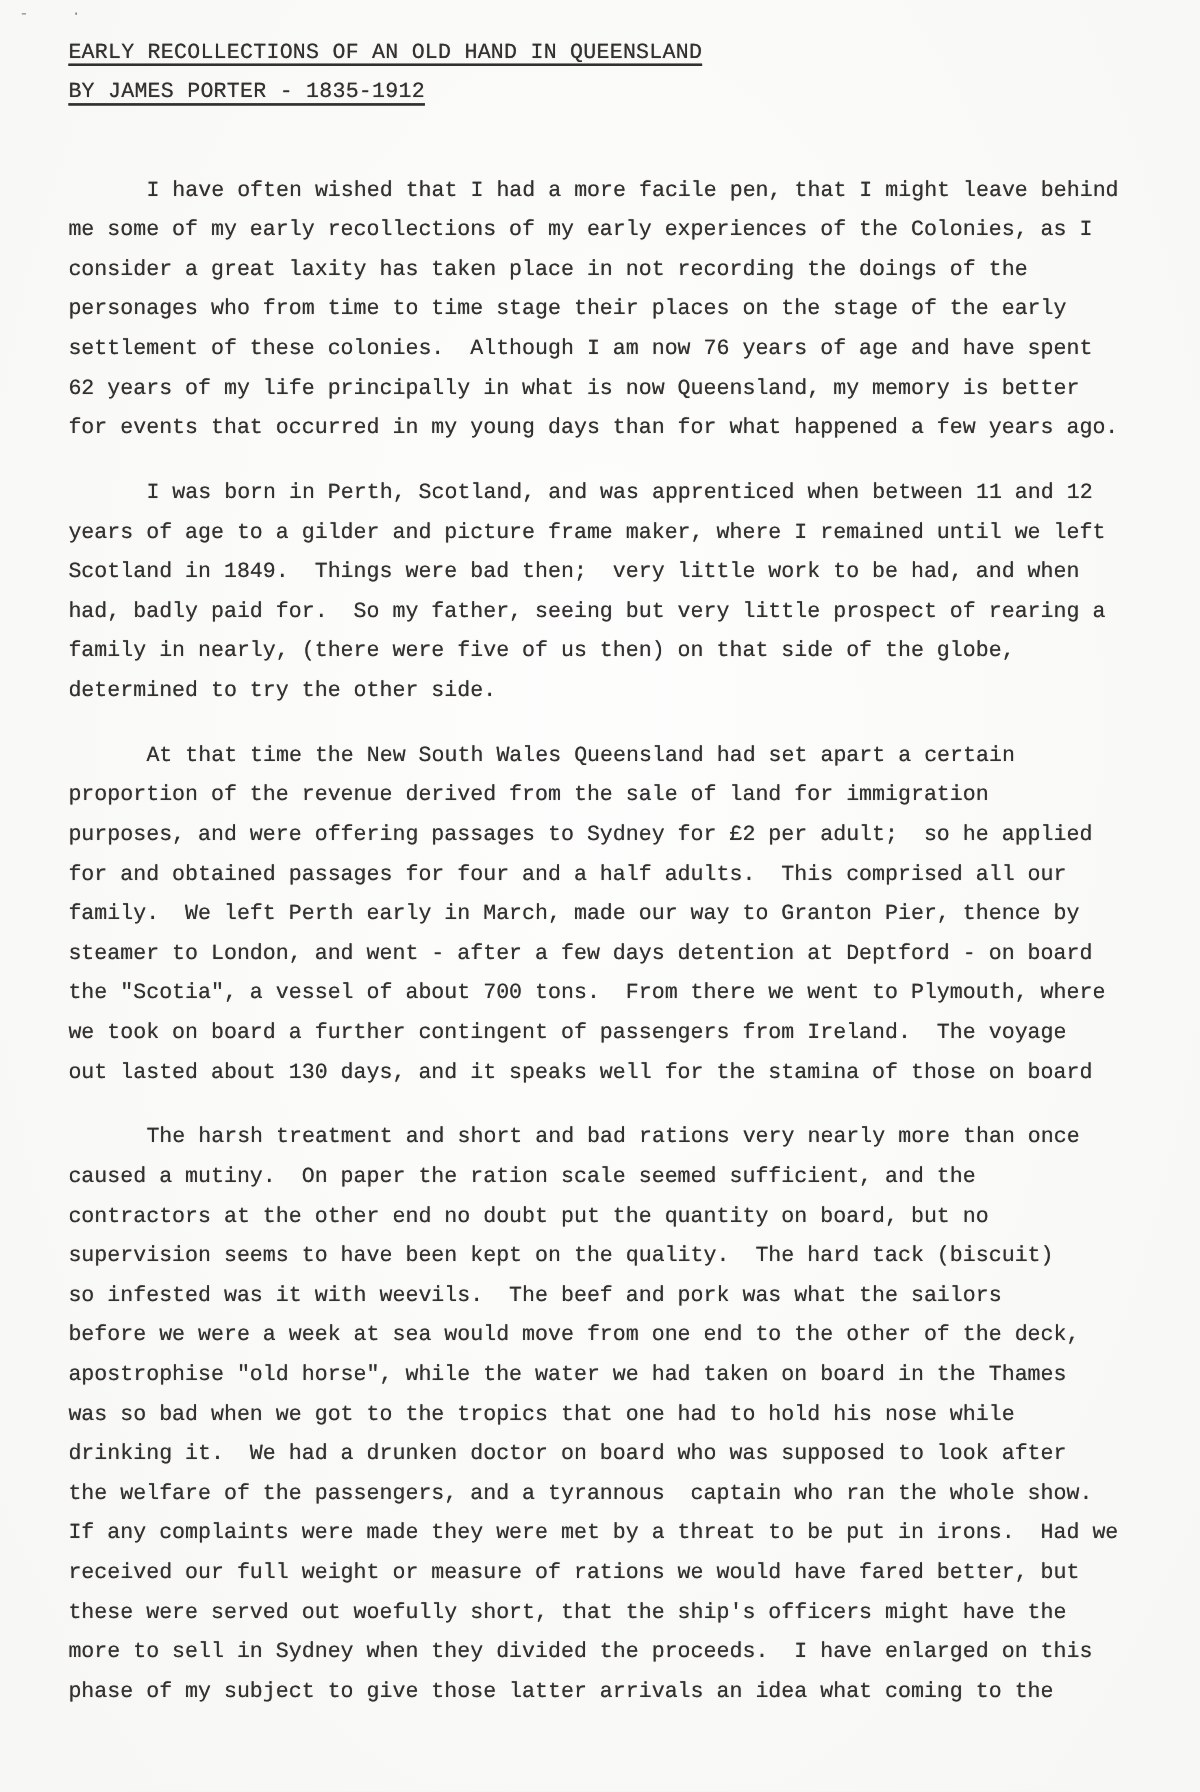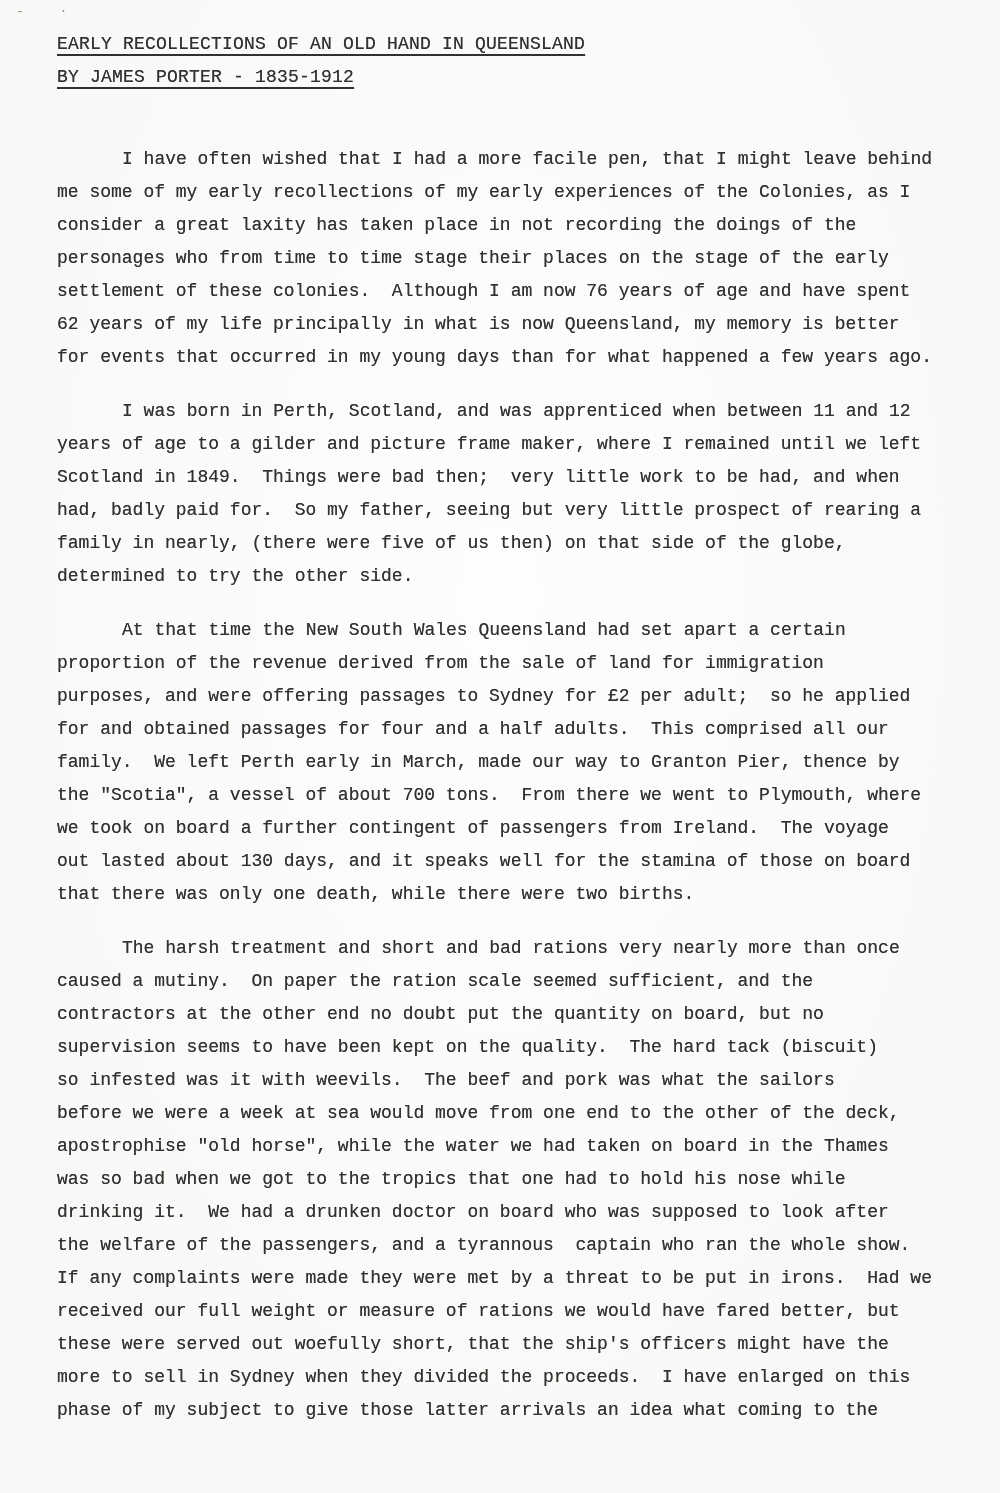--- a/index.html
+++ b/index.html
@@ -95,24 +95,24 @@
         <span class="line">had, badly paid for.  So my father, seeing but very little prospect of rearing a</span>
         <span class="line">family in nearly, (there were five of us then) on that side of the globe,</span>
         <span class="line">determined to try the other side.</span>
       </p>
       <p class="para">
         <span class="line first">At that time the New South Wales Queensland had set apart a certain</span>
         <span class="line">proportion of the revenue derived from the sale of land for immigration</span>
         <span class="line">purposes, and were offering passages to Sydney for £2 per adult;  so he applied</span>
         <span class="line">for and obtained passages for four and a half adults.  This comprised all our</span>
         <span class="line">family.  We left Perth early in March, made our way to Granton Pier, thence by</span>
+        <span class="line">steamer to London, and went - after a few days detention at Deptford - on board</span>
         <span class="line">the "Scotia", a vessel of about 700 tons.  From there we went to Plymouth, where</span>
         <span class="line">we took on board a further contingent of passengers from Ireland.  The voyage</span>
         <span class="line">out lasted about 130 days, and it speaks well for the stamina of those on board</span>
-        <span class="line">that there was only one death, while there were two births.</span>
       </p>
       <p class="para">
         <span class="line first">The harsh treatment and short and bad rations very nearly more than once</span>
         <span class="line">caused a mutiny.  On paper the ration scale seemed sufficient, and the</span>
         <span class="line">contractors at the other end no doubt put the quantity on board, but no</span>
         <span class="line">supervision seems to have been kept on the quality.  The hard tack (biscuit)</span>
         <span class="line">so infested was it with weevils.  The beef and pork was what the sailors</span>
         <span class="line">before we were a week at sea would move from one end to the other of the deck,</span>
         <span class="line">apostrophise "old horse", while the water we had taken on board in the Thames</span>
         <span class="line">was so bad when we got to the tropics that one had to hold his nose while</span>

